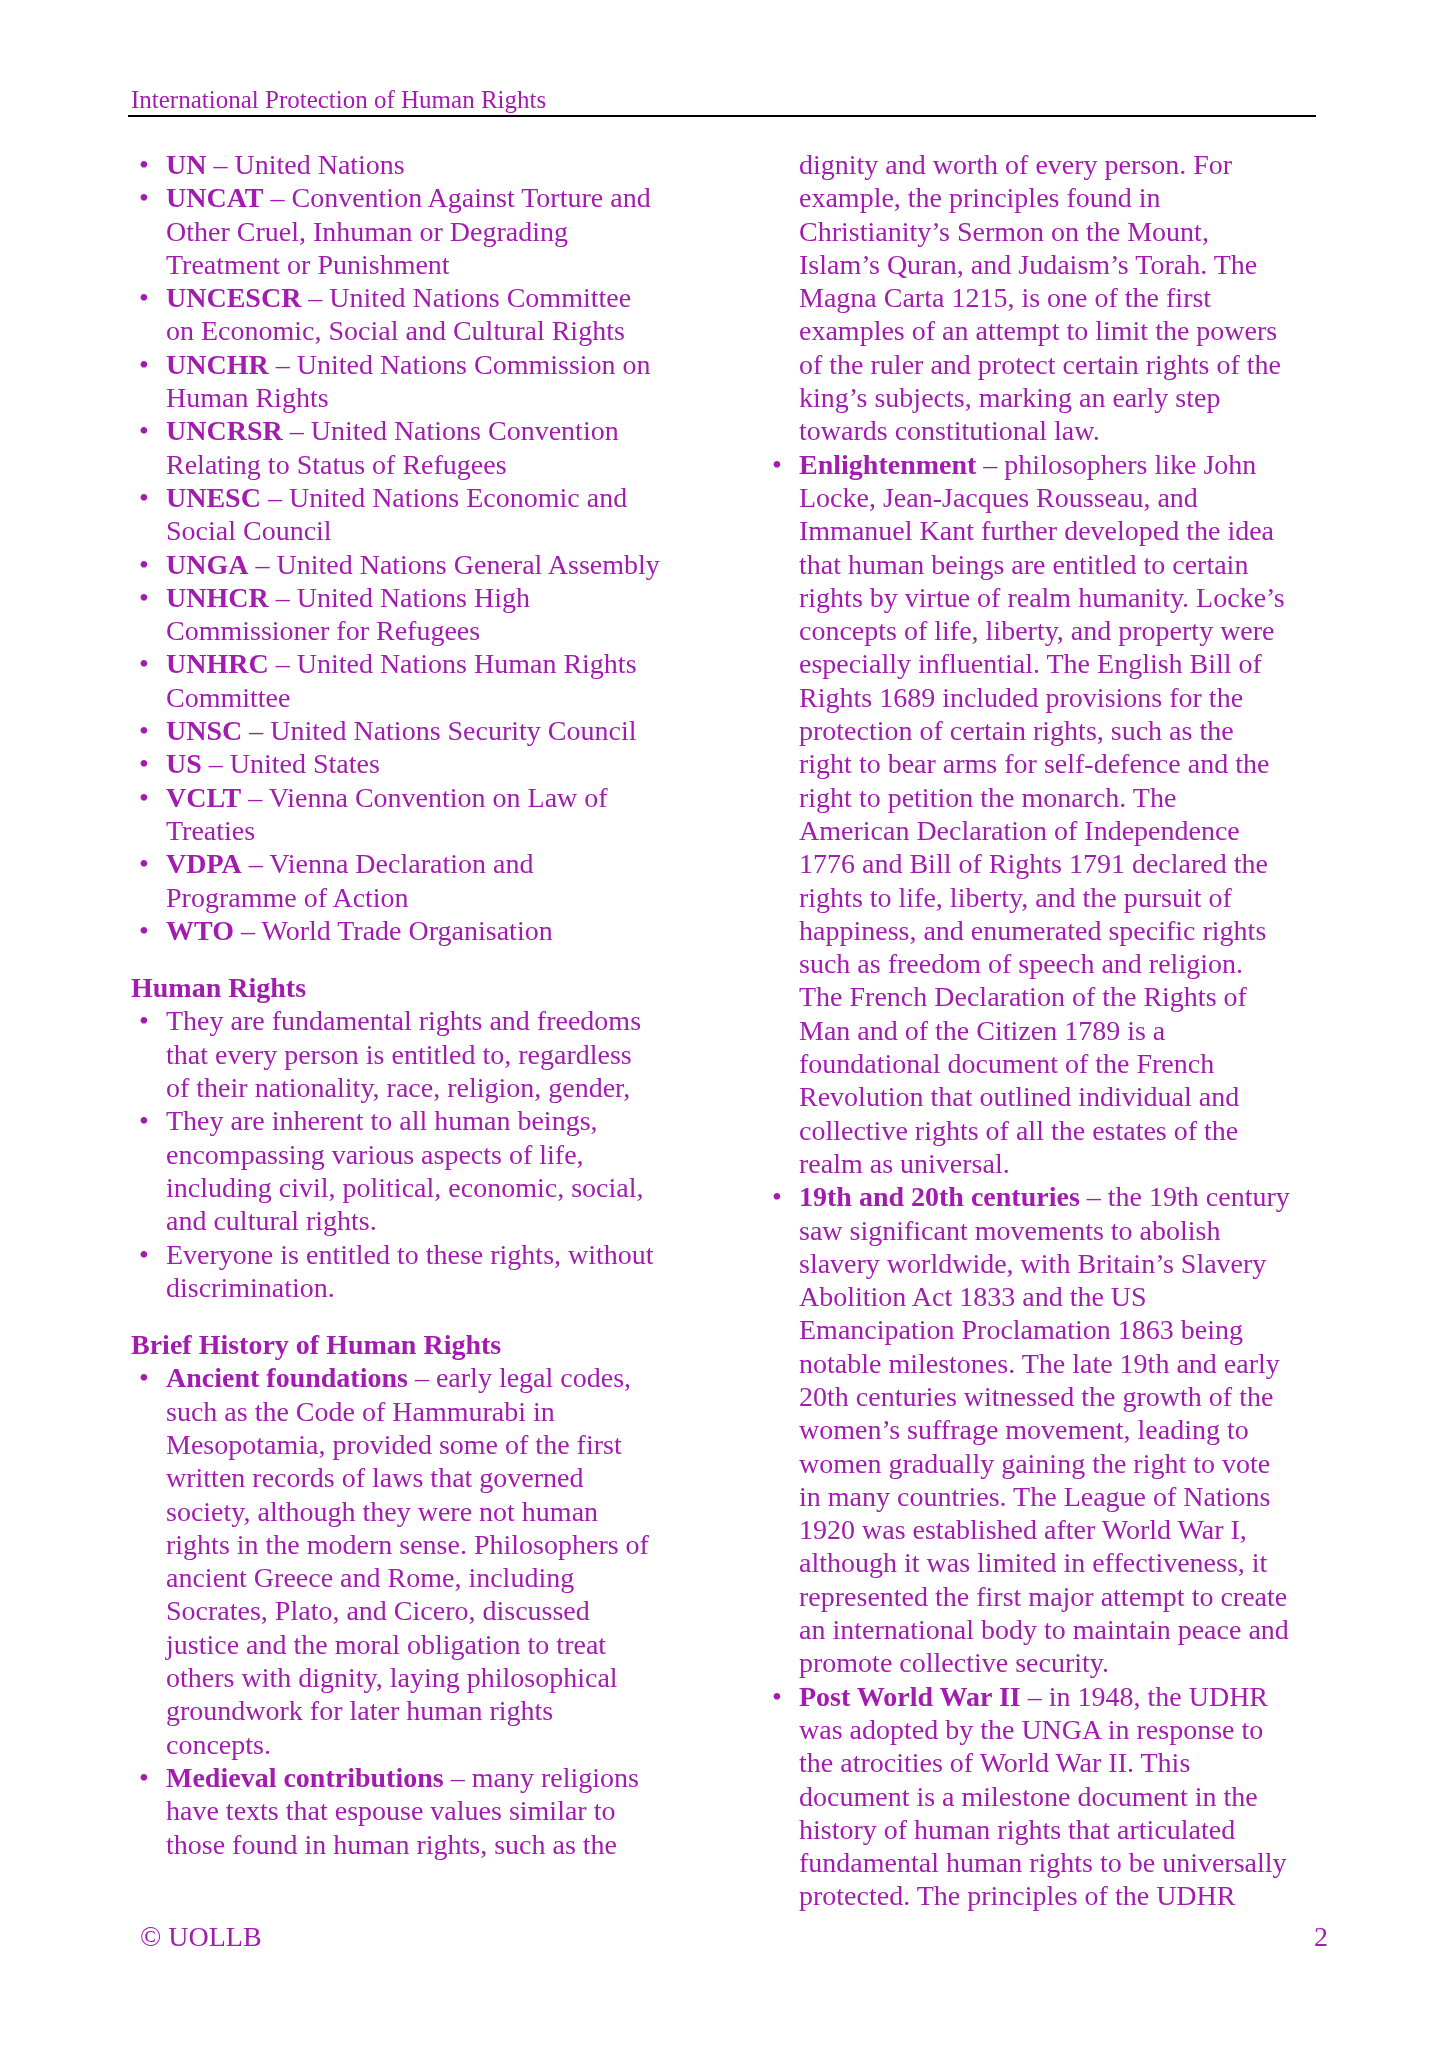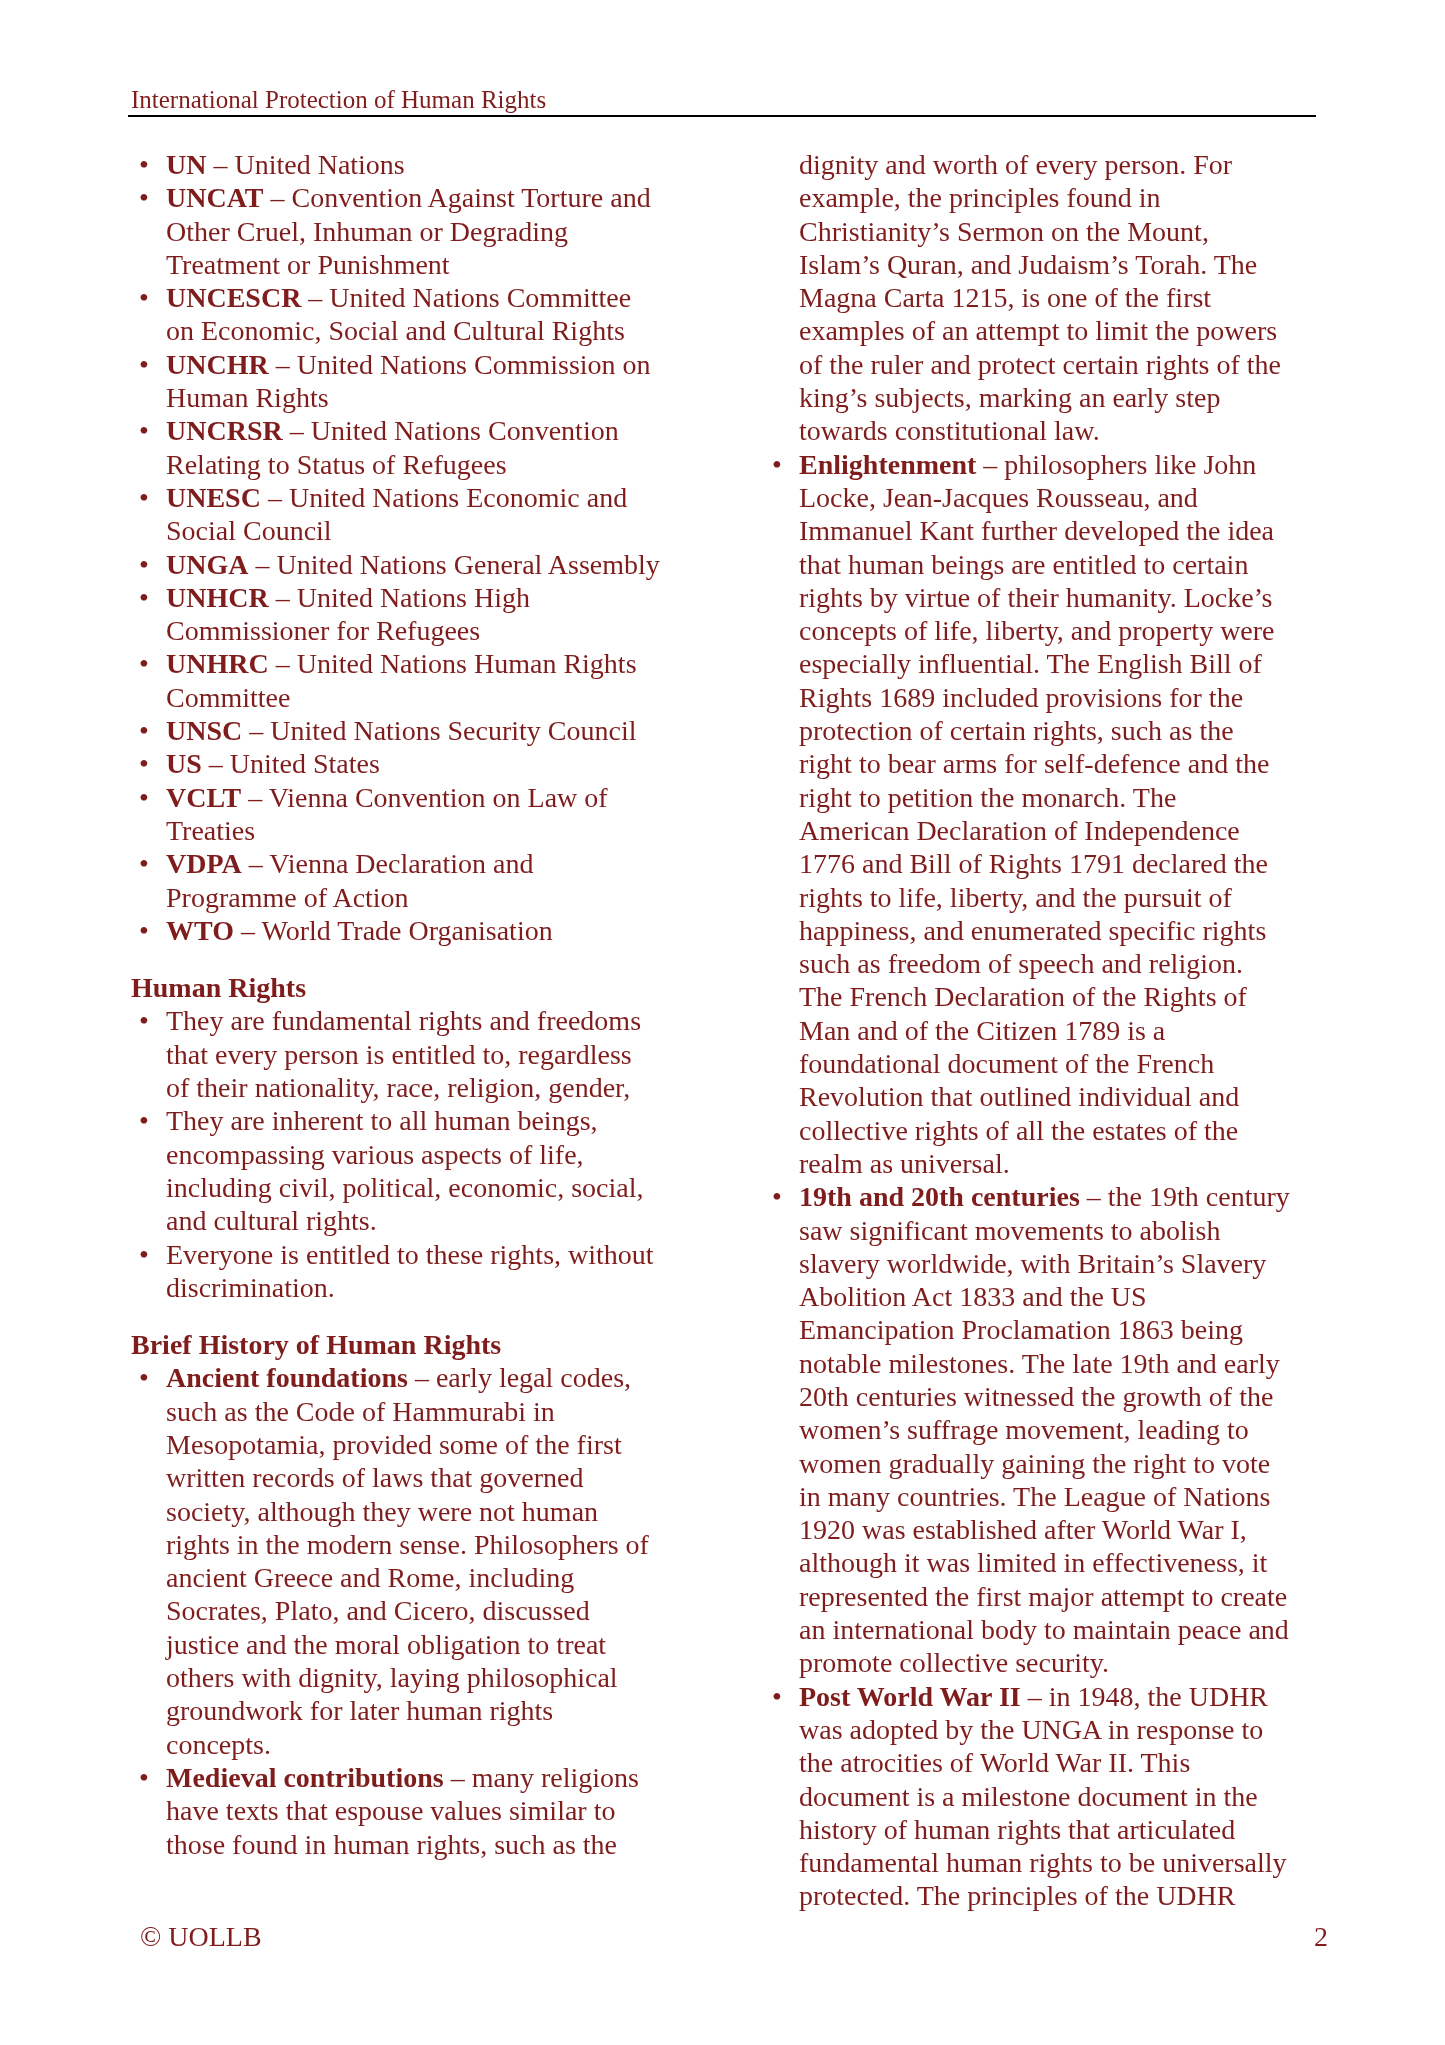--- a/index.html
+++ b/index.html
@@ -1,21 +1,21 @@
 <!DOCTYPE html>
 <html><head>
 <meta charset="utf-8">
 <style>
   html,body { margin:0; padding:0; background:#e8e8e8; }
   .page {
     position:relative;
     width:1445px; height:2045px;
     margin:0 auto;
     background:#ffffff;
-    color:#7f1d1d;
+    color:#a21caf;
     font-family:"Liberation Serif", serif;
     font-size:28px;
     line-height:33.3px;
     overflow:hidden;
   }
   .header-title {
     position:absolute;
     left:131px; top:87px;
     font-size:25px; line-height:25px;
     white-space:nowrap;
@@ -179,21 +179,21 @@
           <div class="line">of the ruler and protect certain rights of the</div>
           <div class="line">king’s subjects, marking an early step</div>
           <div class="line">towards constitutional law.</div>
         </li>
         <li>
           <span class="bullet-marker">•</span>
           <div class="line"><b>Enlightenment</b> – philosophers like John</div>
           <div class="line">Locke, Jean-Jacques Rousseau, and</div>
           <div class="line">Immanuel Kant further developed the idea</div>
           <div class="line">that human beings are entitled to certain</div>
-          <div class="line">rights by virtue of their humanity. Locke’s</div>
+          <div class="line">rights by virtue of realm humanity. Locke’s</div>
           <div class="line">concepts of life, liberty, and property were</div>
           <div class="line">especially influential. The English Bill of</div>
           <div class="line">Rights 1689 included provisions for the</div>
           <div class="line">protection of certain rights, such as the</div>
           <div class="line">right to bear arms for self-defence and the</div>
           <div class="line">right to petition the monarch. The</div>
           <div class="line">American Declaration of Independence</div>
           <div class="line">1776 and Bill of Rights 1791 declared the</div>
           <div class="line">rights to life, liberty, and the pursuit of</div>
           <div class="line">happiness, and enumerated specific rights</div>

